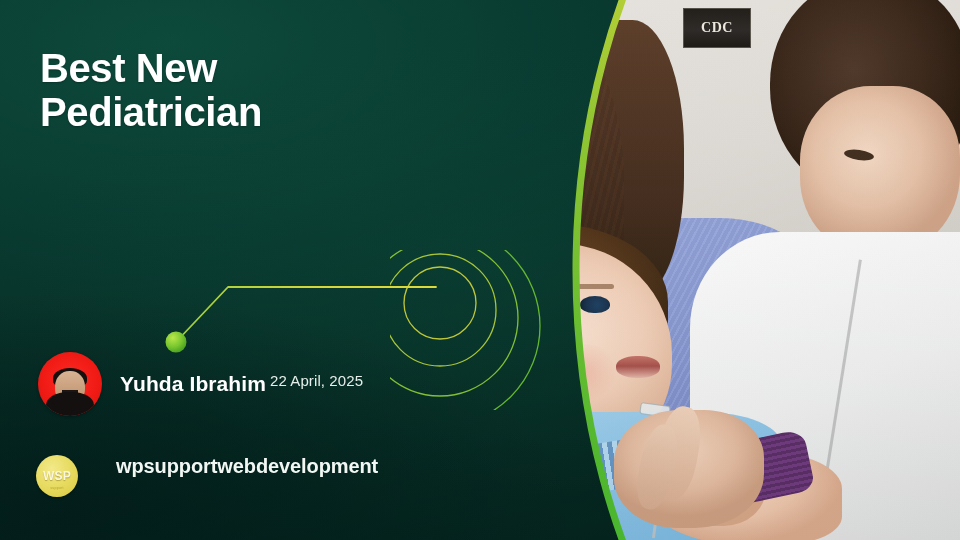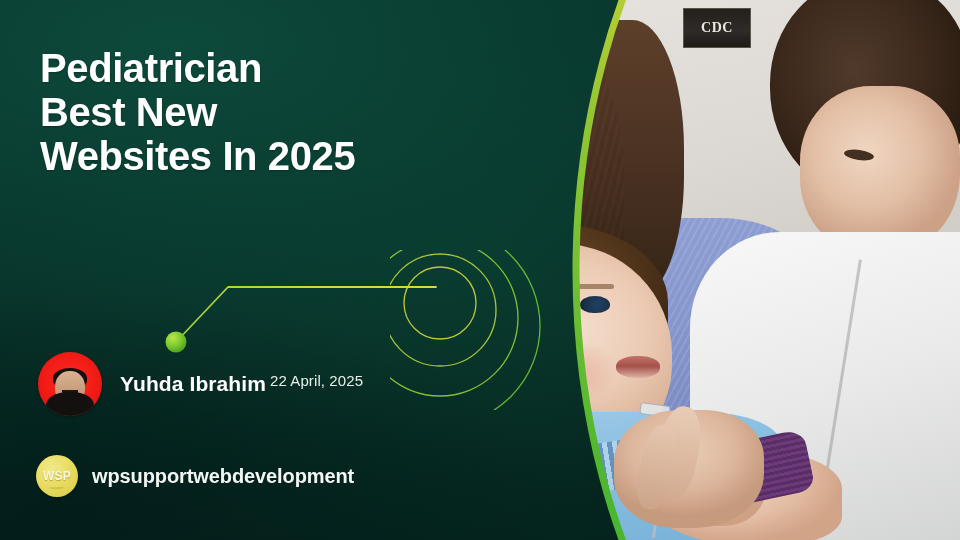--- a/index.html
+++ b/index.html
@@ -86,41 +86,41 @@
     color:#ffffff; font-size:21px; font-weight:700; letter-spacing:.1px;
   }
   .author-date {
     color:#e6efe9; font-size:15px; font-weight:400; letter-spacing:.1px;
   }
 
   
   .brand-row {
     position:absolute;
     left:36px; top:455px;
-    display:flex; align-items:center; gap:14px;
+    display:flex; align-items:flex-start; gap:14px;
   }
   .brand-logo {
     position:relative;
     width:42px; height:42px; border-radius:50%;
     background:radial-gradient(circle at 38% 32%, #f2e98a 0%, #e8dc63 45%, #d9c93f 100%);
     display:flex; align-items:center; justify-content:center;
     flex:none;
     box-shadow:0 1px 3px rgba(0,0,0,.3);
   }
   .brand-logo .mark {
     color:#fbf7dc; font-size:12px; font-weight:700; letter-spacing:.3px;
     text-shadow:0 1px 1px rgba(120,100,10,.45);
   }
   .brand-logo .sub {
     position:absolute; bottom:7px; left:0; right:0;
     text-align:center;
     font-size:3.6px; color:#b9a62c; letter-spacing:.2px;
   }
   .brand-name {
-    color:#f2f7f3; font-size:20px; font-weight:700; letter-spacing:-0.1px;
+    color:#f2f7f3; font-size:20px; font-weight:700; letter-spacing:-0.1px;margin-left:24px;
   }
 
   
   .photo-wrap {
     position:absolute;
     right:0; top:0;
     width:620px; height:540px;
   }
   .photo-clip {
     position:absolute; inset:0;
@@ -431,23 +431,22 @@
       <circle cx="440" cy="310" r="56" fill="none" stroke="#b6d238" stroke-width="1.3"></circle>
       <circle cx="440" cy="318" r="78" fill="none" stroke="#8ecb35" stroke-width="1.3"></circle>
       <circle cx="440" cy="326" r="100" fill="none" stroke="#6dc232" stroke-width="1.3"></circle>
     </g>
 
     <polyline points="176,342 228,287 436,287" fill="none" stroke="url(#lineGrad)" stroke-width="1.8" stroke-linecap="round" stroke-linejoin="round"></polyline>
     <circle cx="176" cy="342" r="10.5" fill="url(#dotGrad)"></circle>
   </svg>
 
   <h1 class="title">
+    <span class="ln">Best New</span>
     <span class="ln">Pediatrician</span>
-    <span class="ln">Best New</span>
-    <span class="ln">Websites In 2025</span>
   </h1>
 
   <div class="author-row">
     <div class="avatar">
       <div class="hair"></div>
       <div class="face"></div>
       <div class="neck"></div>
       <div class="body"></div>
     </div>
     <div class="author-meta">

